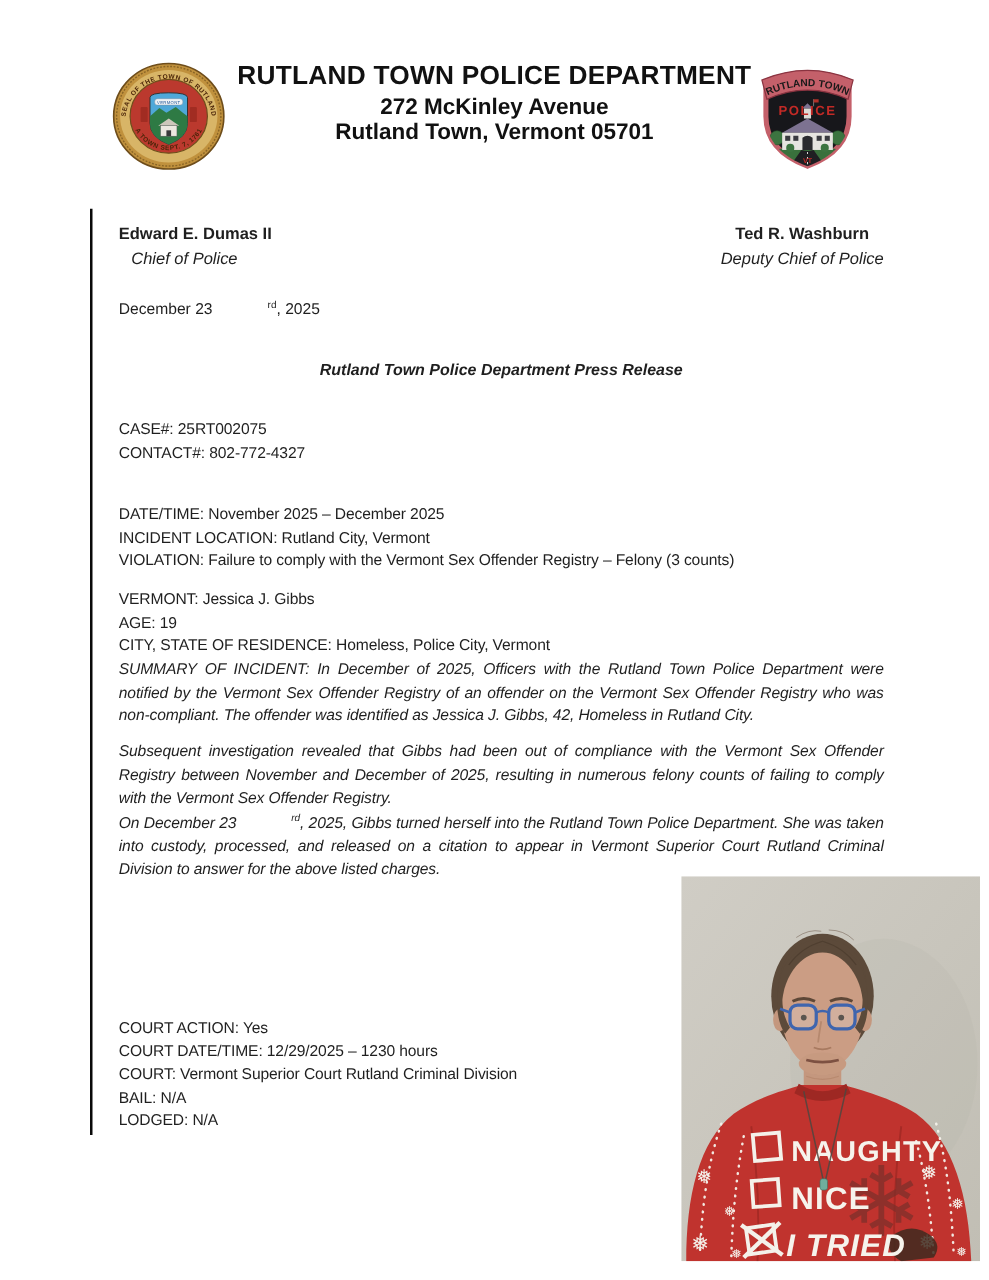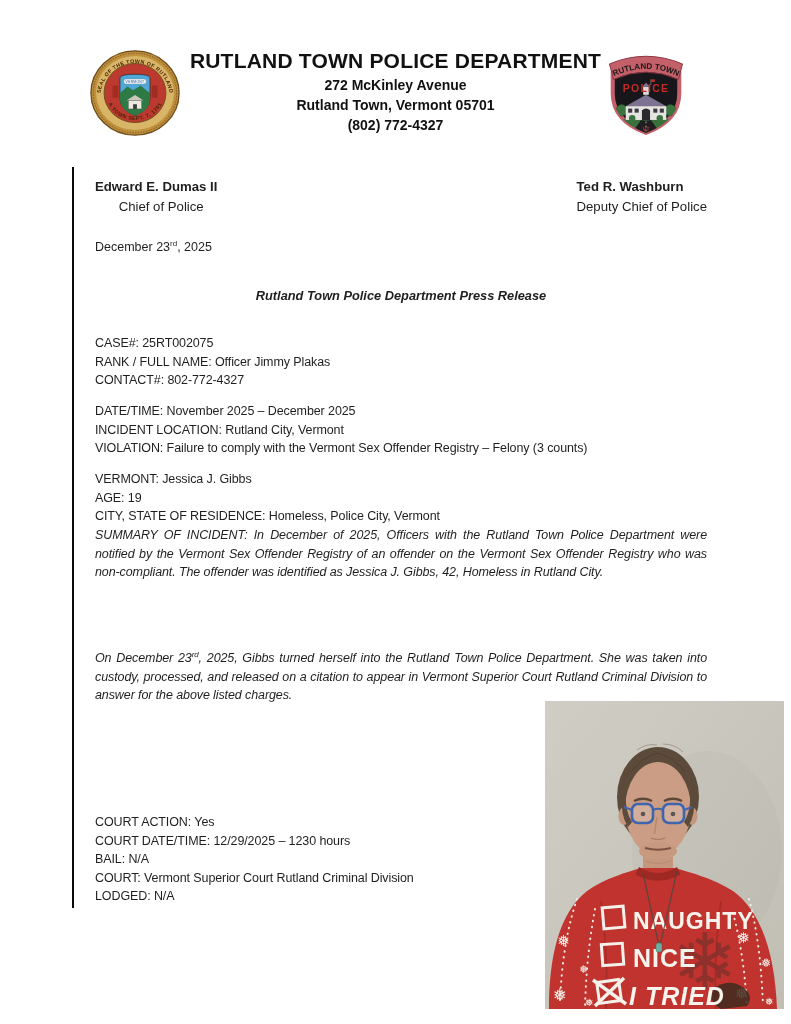--- a/index.html
+++ b/index.html
@@ -3,32 +3,32 @@
 <meta charset="utf-8">
 <style>
   html,body{margin:0;padding:0;background:#ffffff;}
   .page{
     position:relative;width:791px;height:1024px;background:#ffffff;
     font-family:"Liberation Sans","DejaVu Sans",sans-serif;color:#1f1f1f;
     overflow:hidden;margin:0 auto;
   }
   .abs{position:absolute;}
   .dept-title{left:0;right:0;top:49px;text-align:center;font-size:21px;font-weight:bold;letter-spacing:0.2px;color:#111;}
-  .addr{left:0;right:0;top:75px;text-align:center;font-size:14px;font-weight:bold;line-height:20px;color:#111;}
+  .addr{left:0;right:0;top:75px;text-align:center;font-size:18px;font-weight:bold;line-height:20px;color:#111;}
   .vline{left:72px;top:167px;width:2px;height:741px;background:#0a0a0a;}
-  .official{font-size:13.2px;line-height:19.5px;text-align:center;}
+  .official{font-size:13.2px;line-height:19.5px;}
   .official .name{font-weight:bold;}
-  .official .role{padding-left:10px;}
-  .official.right{text-align:left;}
+  .official .role{font-style:italic;padding-left:10px;}
+  .official.right{text-align:center;}
   .official.right .role{padding-left:0;}
   .dateline{left:95px;top:240px;font-size:12.5px;}
   .pr-title{left:95px;top:288px;width:612px;text-align:center;font-size:12.8px;font-weight:bold;font-style:italic;}
   .kvblock{font-size:12.5px;line-height:18.6px;letter-spacing:-0.1px;}
   .para{font-size:12.5px;line-height:18.6px;letter-spacing:-0.1px;text-align:justify;margin:0;width:612px;left:95px;font-style:italic;}
-  sup{font-size:8px;line-height:0;}
+  sup{font-size:8px;line-height:0;margin-left:44px;}
   svg text{user-select:none;}
 </style>
 </head>
 <body>
 
 <div class="page">
 
   <svg class="abs" style="left:88px;top:48px" width="94" height="90" viewBox="0 0 100 96">
     <defs>
       <path id="sealTop" d="M 13,52 A 37,36 0 0 1 87,52"></path>
@@ -54,21 +54,20 @@
       <rect x="48" y="60" width="4" height="5" fill="#3a3a3a"></rect>
       <rect x="38" y="33" width="24" height="5.5" rx="2.5" fill="#eef2f5" stroke="#7a8ca0" stroke-width="0.4"></rect>
       <text x="50" y="37.6" font-size="3.6" fill="#2a5d9c" text-anchor="middle" letter-spacing="0.3">VERMONT</text>
     </g>
   </svg>
 
   <div class="abs dept-title">RUTLAND TOWN POLICE DEPARTMENT</div>
   <div class="abs addr">
     <div>272 McKinley Avenue</div>
     <div>Rutland Town, Vermont 05701</div>
-    <div>(802) 772-4327</div>
   </div>
 
   <svg class="abs" style="left:603px;top:50px" width="86" height="88" viewBox="0 0 106 106">
     <defs>
       <path id="patchArc" d="M14,31 Q53,13 92,31"></path>
       <clipPath id="patchClip">
         <path d="M12,26 Q12,18 20,18 L86,18 Q94,18 94,26 L94,52 C94,77 77,92 53,101 C29,92 12,77 12,52 Z"></path>
       </clipPath>
     </defs>
     <path d="M12,26 Q12,18 20,18 L86,18 Q94,18 94,26 L94,52 C94,77 77,92 53,101 C29,92 12,77 12,52 Z" fill="#17171b" stroke="#c4606a" stroke-width="5"></path>
@@ -110,44 +109,44 @@
     <div class="name">Ted R. Washburn</div>
     <div class="role">Deputy Chief of Police</div>
   </div>
 
   <div class="abs dateline"><span>December 23</span><sup>rd</sup><span>, 2025</span></div>
 
   <div class="abs pr-title">Rutland Town Police Department Press Release</div>
 
   <div class="abs kvblock" style="left:95px;top:334px">
     <div>CASE#: 25RT002075</div>
-    <div>RANK / FULL NAME: Officer Jimmy Plakas</div>
     <div>CONTACT#: 802-772-4327</div>
   </div>
 
   <div class="abs kvblock" style="left:95px;top:402px">
     <div>DATE/TIME: November 2025 – December 2025</div>
     <div>INCIDENT LOCATION: Rutland City, Vermont</div>
     <div>VIOLATION: Failure to comply with the Vermont Sex Offender Registry – Felony (3 counts)</div>
   </div>
 
   <div class="abs kvblock" style="left:95px;top:470px">
     <div>VERMONT: Jessica J. Gibbs</div>
     <div>AGE: 19</div>
     <div>CITY, STATE OF RESIDENCE: Homeless, Police City, Vermont</div>
   </div>
 
   <p class="abs para" style="top:526px">SUMMARY OF INCIDENT: In December of 2025, Officers with the Rutland Town Police Department were notified by the Vermont Sex Offender Registry of an offender on the Vermont Sex Offender Registry who was non-compliant. The offender was identified as Jessica J. Gibbs, 42, Homeless in Rutland City.</p>
+  <p class="abs para" style="top:592px">Subsequent investigation revealed that Gibbs had been out of compliance with the Vermont Sex Offender Registry between November and December of 2025, resulting in numerous felony counts of failing to comply with the Vermont Sex Offender Registry.</p>
   <p class="abs para" style="top:649px"><span>On December 23</span><sup>rd</sup><span>, 2025, Gibbs turned herself into the Rutland Town Police Department. She was taken into custody, processed, and released on a citation to appear in Vermont Superior Court Rutland Criminal Division to answer for the above listed charges.</span></p>
 
   <div class="abs kvblock" style="left:95px;top:813px">
     <div>COURT ACTION: Yes</div>
     <div>COURT DATE/TIME: 12/29/2025 – 1230 hours</div>
+    <div>COURT: Vermont Superior Court Rutland Criminal Division</div>
     <div>BAIL: N/A</div>
-    <div>COURT: Vermont Superior Court Rutland Criminal Division</div>
     <div>LODGED: N/A</div>
   </div>
 
   <svg class="abs" style="left:545px;top:701px" width="239" height="308" viewBox="0 0 239 308">
     <defs>
       <linearGradient id="wallg" x1="0" y1="0" x2="1" y2="1">
         <stop offset="0" stop-color="#d0cdc5"></stop>
         <stop offset="1" stop-color="#c1beb4"></stop>
       </linearGradient>
     </defs>

